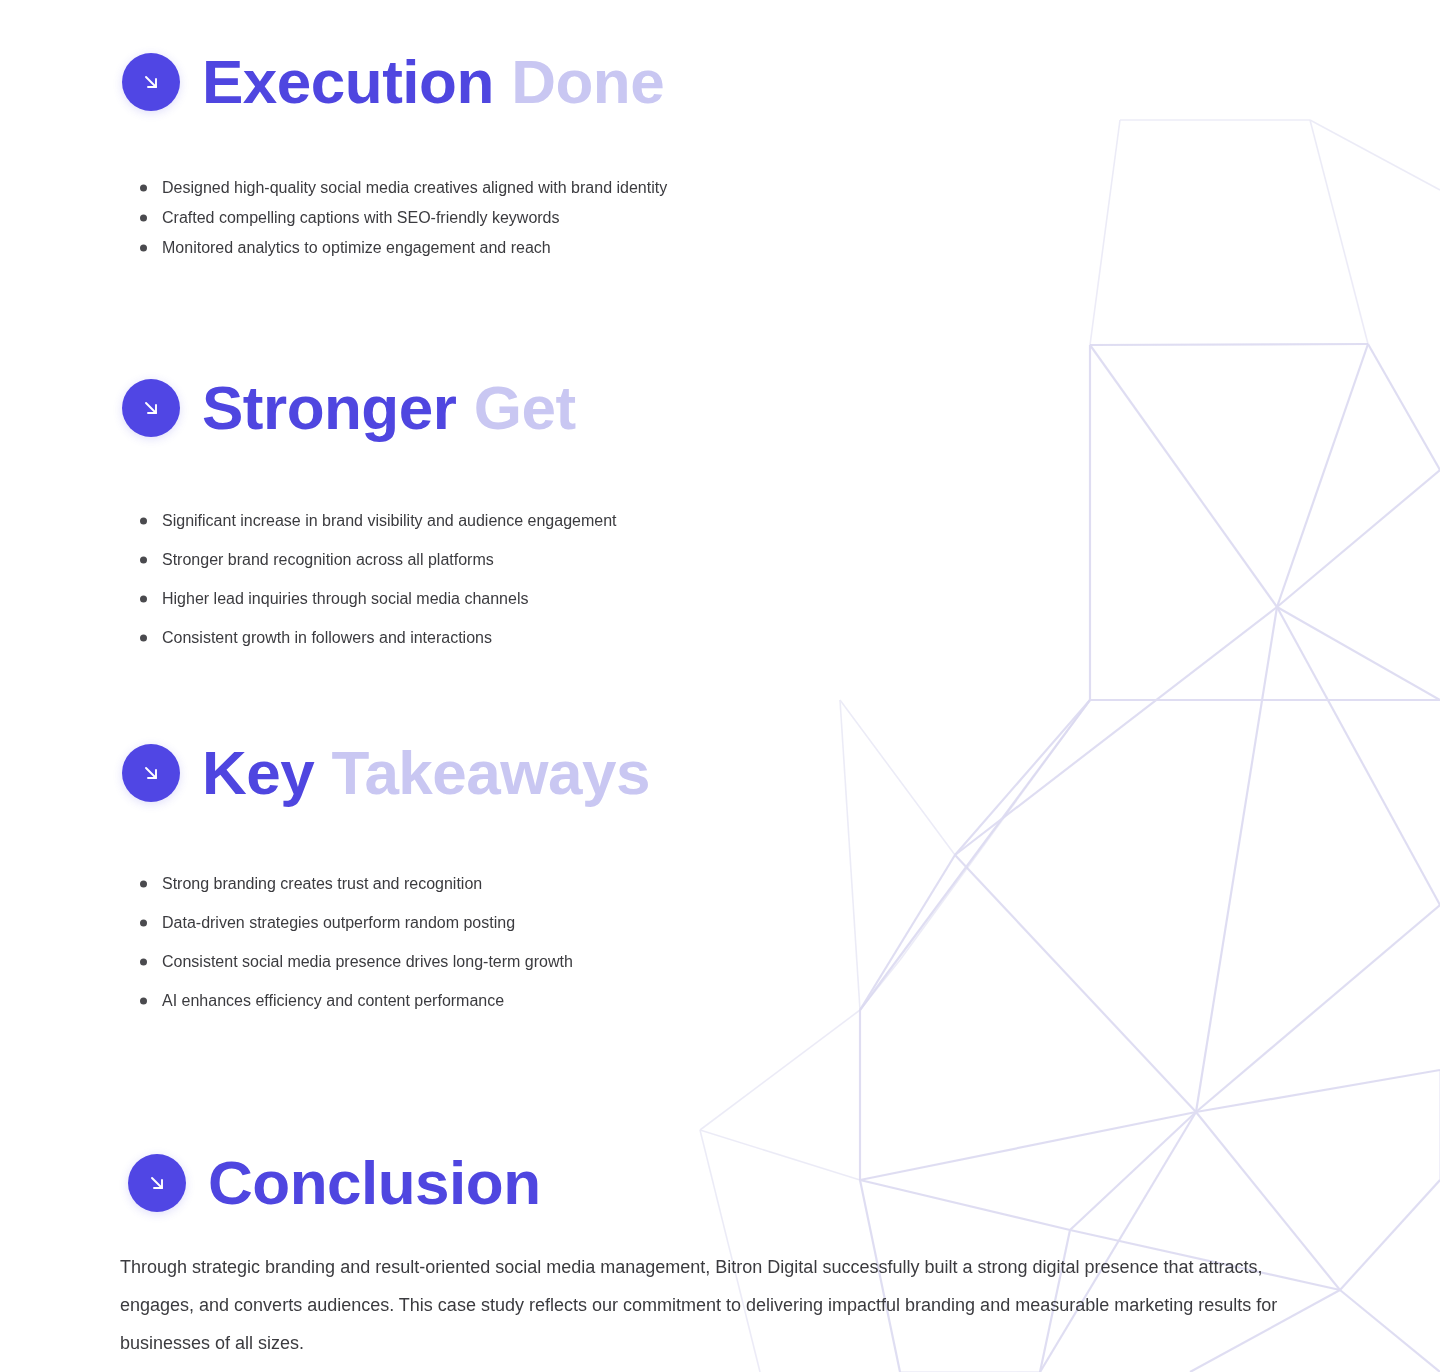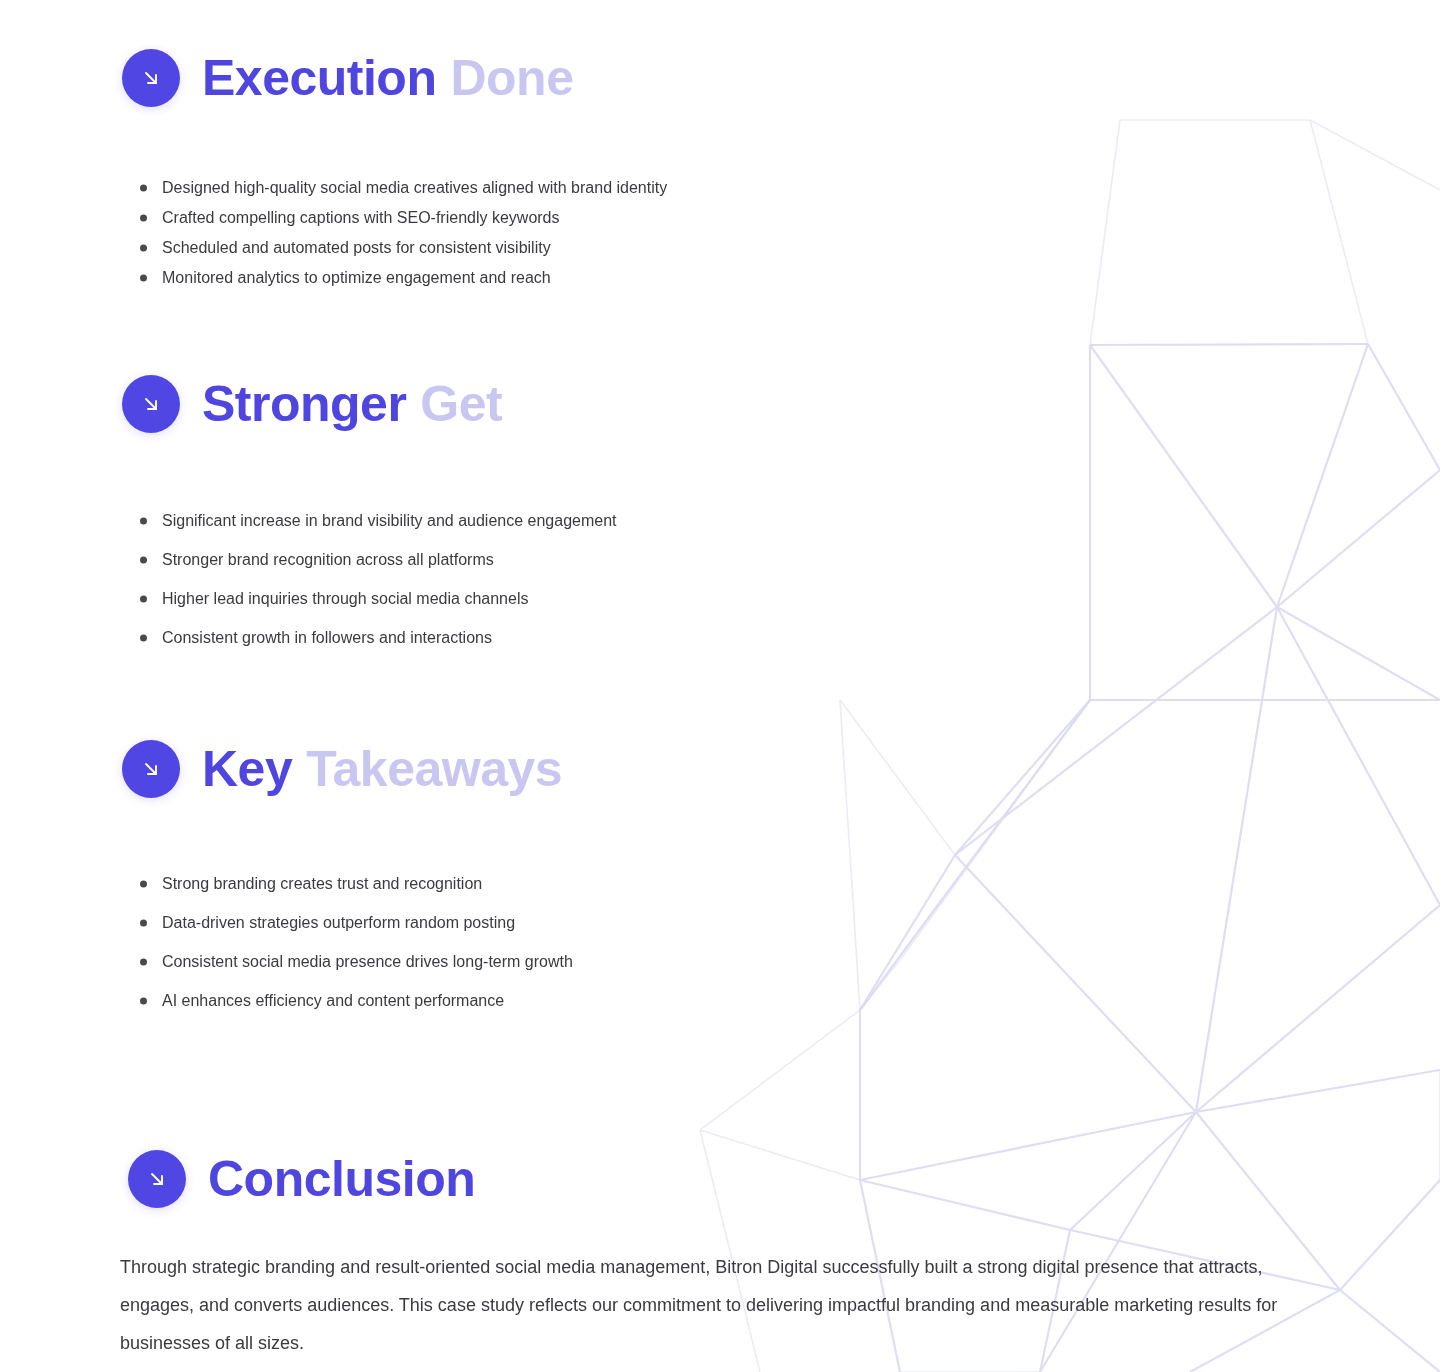--- a/index.html
+++ b/index.html
@@ -51,21 +51,21 @@
     background: #5046e4;
     display: flex;
     align-items: center;
     justify-content: center;
     box-shadow: 0 2px 10px rgba(80,70,228,0.18);
   }
   .badge svg {
     display: block;
   }
   .heading-text {
-    font-size: 50px;
+    font-size: 62px;
     line-height: 1.05;
     font-weight: 700;
     letter-spacing: -0.5px;
     white-space: nowrap;
   }
   .heading-main { color: #4f46e0; }
   .heading-sub  { color: #c9c7f2; }
   .heading-sub:not(:empty) { margin-left: 0.28em; }
 
   
@@ -178,21 +178,20 @@
         </span>
         <span class="heading-text">
           <span class="heading-main">Execution</span><span class="heading-sub">Done</span>
         </span>
       </div>
     </div>
 
     <ul class="bullets tight" id="list-execution">
       <li>Designed high-quality social media creatives aligned with brand identity</li>
       <li>Crafted compelling captions with SEO-friendly keywords</li>
-      <li>Scheduled and automated posts for consistent visibility</li>
       <li>Monitored analytics to optimize engagement and reach</li>
     </ul>
 
     <div class="section" id="sec-results">
       <div class="heading-row">
         <span class="badge">
           <svg width="24" height="24" viewBox="0 0 24 24" fill="none" stroke="#ffffff" stroke-width="1.9" stroke-linecap="round" stroke-linejoin="round">
             <line x1="7" y1="7" x2="17" y2="17"></line>
             <polyline points="17,9 17,17 9,17"></polyline>
           </svg>

